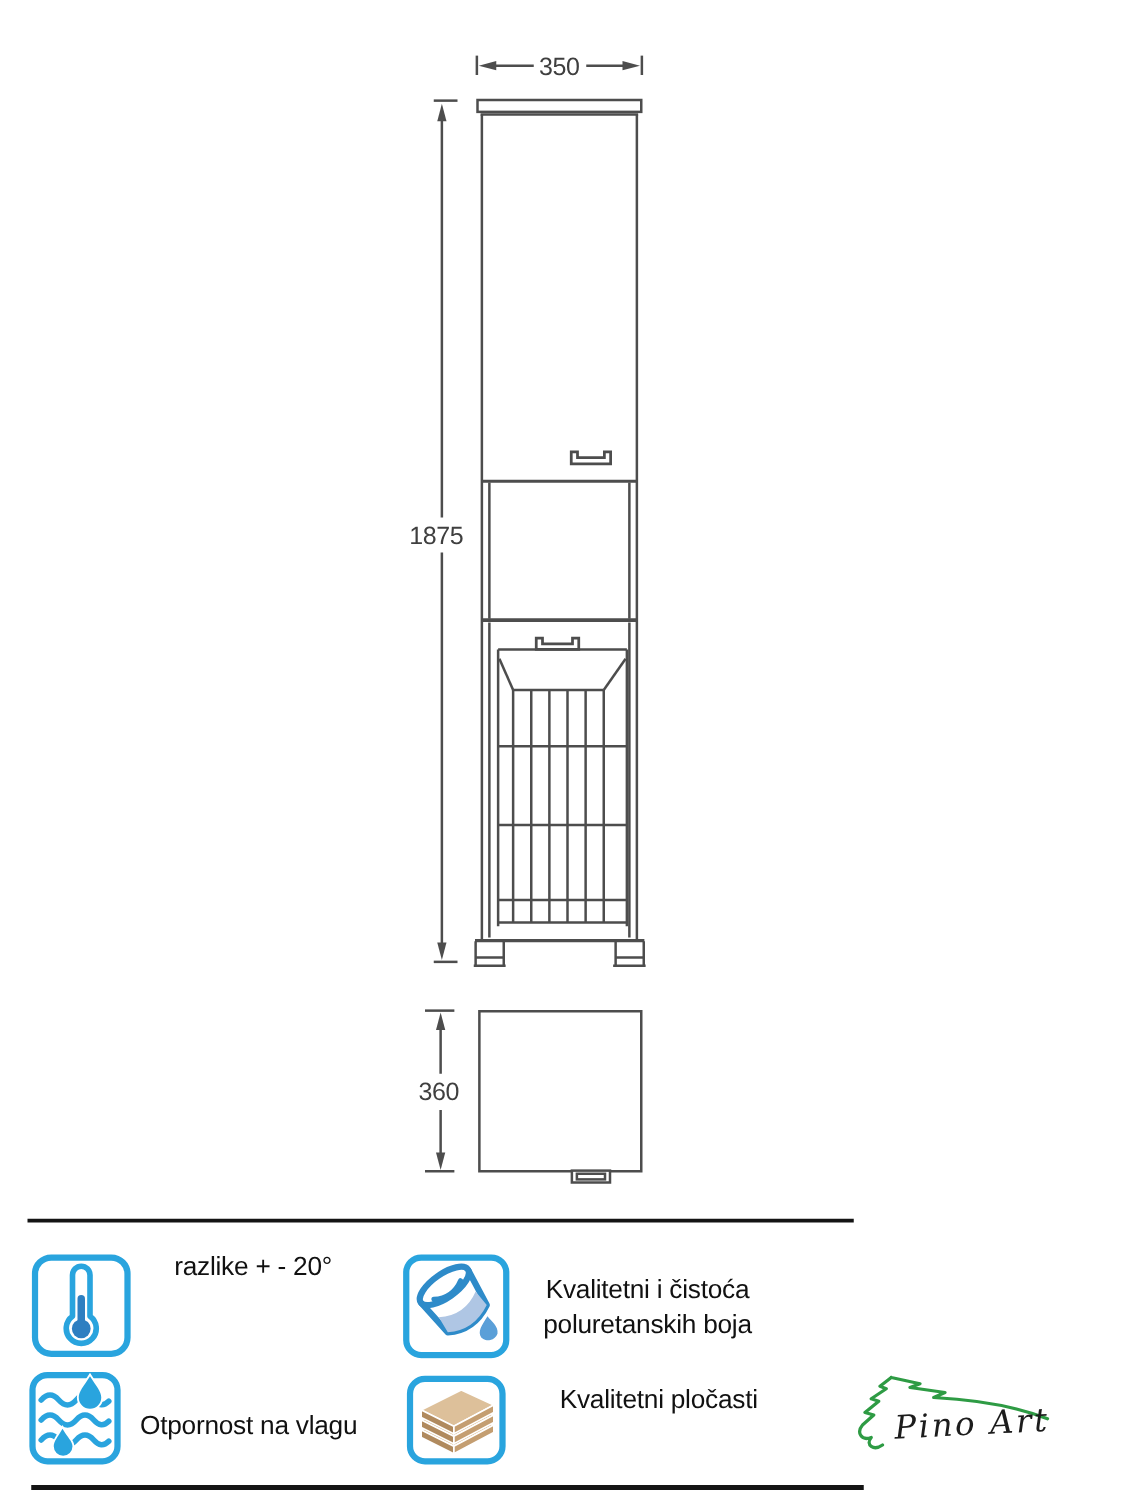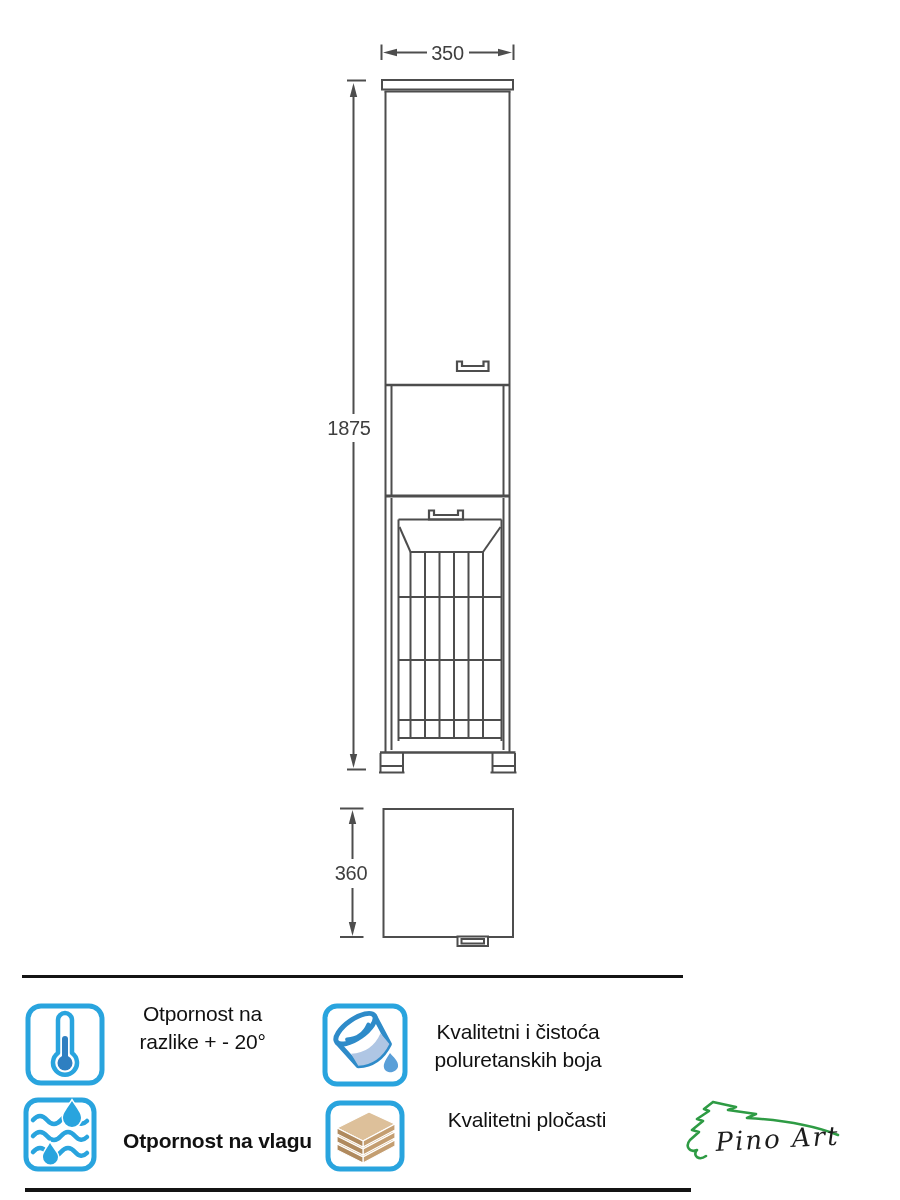--- a/index.html
+++ b/index.html
@@ -10,21 +10,21 @@
   .abs{position:absolute;}
   svg text.dim{
     font-family:"Liberation Sans",sans-serif;
     font-size:20px;letter-spacing:-0.3px;fill:#3f3f3f;
   }
   .divider{position:absolute;background:#141414;}
   .feature-text{
     position:absolute;text-align:center;font-size:21px;line-height:28px;color:#111;
     letter-spacing:-0.2px;
   }
-  .feature-text.left{text-align:right;font-weight:bold;}
+  .feature-text.left{text-align:left;}
   .logo-wrap{position:absolute;left:680px;top:1090px;width:210px;height:80px;}
   .logo-text{
     font-family:"DejaVu Serif",serif;font-style:italic;font-size:26px;fill:#1c1c1c;
     letter-spacing:2px;
   }
 </style>
 </head>
 <body>
 
 <div class="sheet">
@@ -129,21 +129,20 @@
 
   <div class="divider" style="left:22px;top:975px;width:661px;height:3px"></div>
 
   <svg class="abs" style="left:25px;top:1003px" width="80" height="83" viewBox="0 0 80 83">
     <rect x="3" y="3" width="74" height="77" rx="13" fill="#ffffff" stroke="#29A4DE" stroke-width="5"></rect>
     <path d="M33,50 L33,17 A7,7 0 0 1 47,17 L47,50 A12,12 0 1 1 33,50 Z" fill="#ffffff" stroke="#29A4DE" stroke-width="4.5" stroke-linejoin="round"></path>
     <rect x="37" y="33" width="6" height="24" rx="3" fill="#2E7FC1"></rect>
     <circle cx="40" cy="60" r="7.5" fill="#2E7FC1"></circle>
   </svg>
   <div class="feature-text" style="left:105px;top:1000px;width:195px">
-    <div>Otpornost na</div>
     <div>razlike + - 20°</div>
   </div>
 
   <svg class="abs" style="left:322px;top:1003px" width="86" height="84" viewBox="0 0 86 84">
     <rect x="3" y="3" width="80" height="78" rx="12" fill="#ffffff" stroke="#29A4DE" stroke-width="5"></rect>
     <g transform="rotate(-35 41 40)">
       <path d="M20,24 L24,56 Q42,67 62,56 L66,24" fill="#ffffff" stroke="#2E8BC9" stroke-width="5" stroke-linejoin="round"></path>
       <path d="M25,42 Q43,53 61,42 L62,56 Q42,67 24,56 Z" fill="#AFC6E4" stroke="none"></path>
       <ellipse cx="43" cy="24" rx="23" ry="9.5" fill="#ffffff" stroke="#2E8BC9" stroke-width="5"></ellipse>
       <path d="M30,28 Q43,36 56,28" fill="none" stroke="#2E8BC9" stroke-width="4" stroke-linecap="round"></path>

